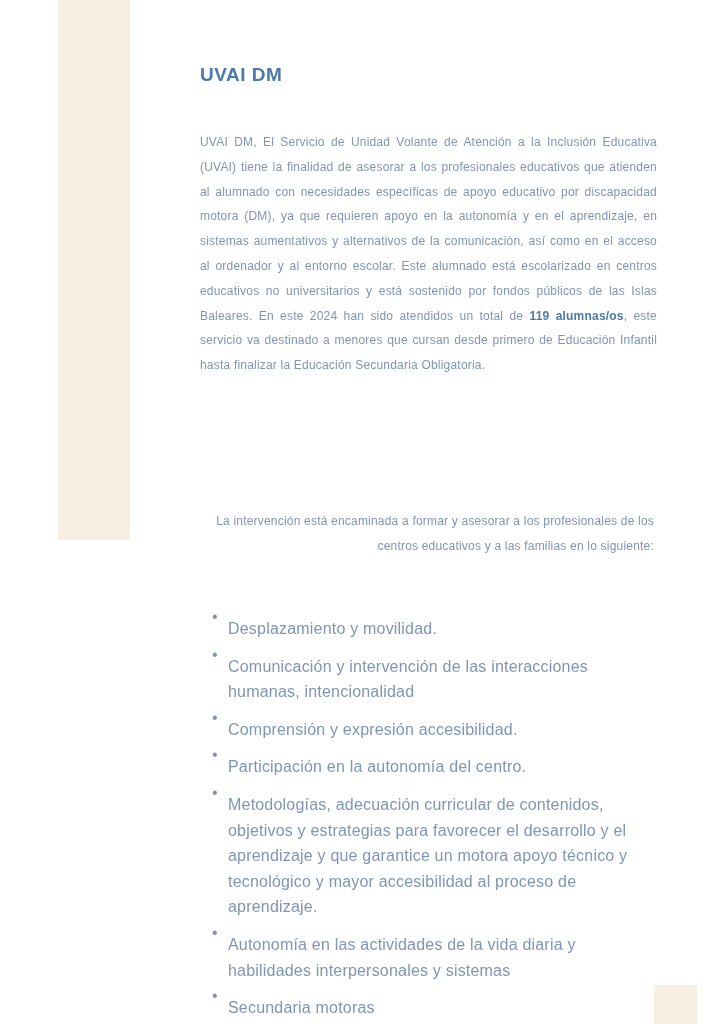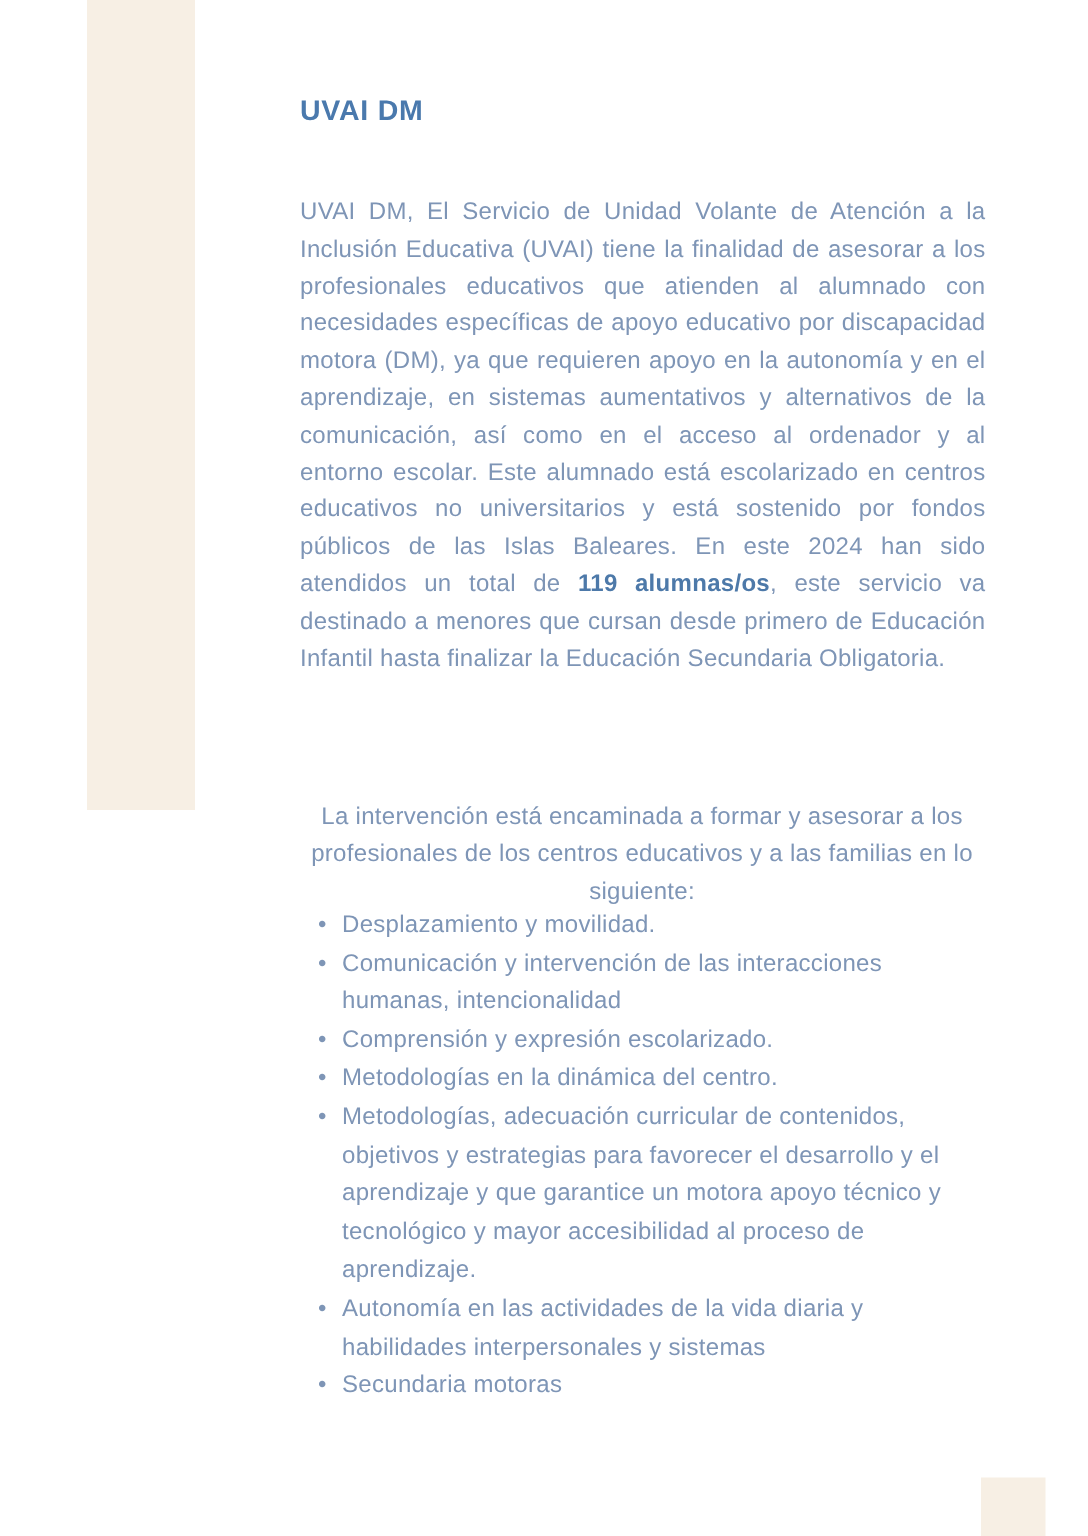--- a/index.html
+++ b/index.html
@@ -42,43 +42,42 @@
     top: 64px;
     left: 0;
     margin: 0;
     font-size: 19px;
     font-weight: bold;
     letter-spacing: 0.5px;
     color: #4a79ad;
   }
   .para {
     margin: 0;
-    font-size: 16px;
+    font-size: 12px;
     line-height: 24.8px;
     letter-spacing: 0.2px;
     color: #7e95b6;
   }
   .para-intro {
     position: absolute;
     top: 130px;
     left: 0;
     width: 457px;
     text-align: justify;
   }
   .para-intro strong {
     color: #4d79a9;
     font-weight: bold;
   }
   .para-intervention {
     position: absolute;
     top: 509px;
     left: 2px;
     width: 452px;
-    text-align: center;
-    margin-top: 24px;
+    text-align: right;
   }
   .areas-list {
     position: absolute;
     top: 604px;
     left: 0;
     width: 448px;
     margin: 0;
     padding: 0;
     list-style: none;
   }
@@ -90,20 +89,21 @@
     letter-spacing: 0.2px;
     color: #7e95b6;
   }
   .bullet {
     flex: 0 0 16px;
     margin-left: 12px;
     color: #7e95b6;
   }
   .li-text {
     flex: 1 1 auto;
+    margin-top: 12px;
   }
 </style>
 </head>
 <body>
 
 <div class="page">
   <div class="accent-bar-left"></div>
   <div class="accent-corner"></div>
 
   <main class="content">
@@ -117,25 +117,25 @@
       <li>
         <span class="bullet">•</span>
         <span class="li-text">Desplazamiento y movilidad.</span>
       </li>
       <li>
         <span class="bullet">•</span>
         <span class="li-text"> Comunicación y intervención de las interacciones humanas, intencionalidad</span>
       </li>
       <li>
         <span class="bullet">•</span>
-        <span class="li-text">Comprensión y expresión escolarizado.</span>
+        <span class="li-text">Comprensión y expresión accesibilidad.</span>
       </li>
       <li>
         <span class="bullet">•</span>
-        <span class="li-text">Metodologías en la dinámica del centro.</span>
+        <span class="li-text">Participación en la autonomía del centro.</span>
       </li>
       <li>
         <span class="bullet">•</span>
         <span class="li-text">Metodologías, adecuación curricular de contenidos, objetivos y estrategias para favorecer el desarrollo y el aprendizaje y que garantice un motora apoyo técnico y tecnológico y mayor accesibilidad al proceso de aprendizaje.</span>
       </li>
       <li>
         <span class="bullet">•</span>
         <span class="li-text">Autonomía en las actividades de la vida diaria y habilidades interpersonales y sistemas</span>
       </li>
       <li>

